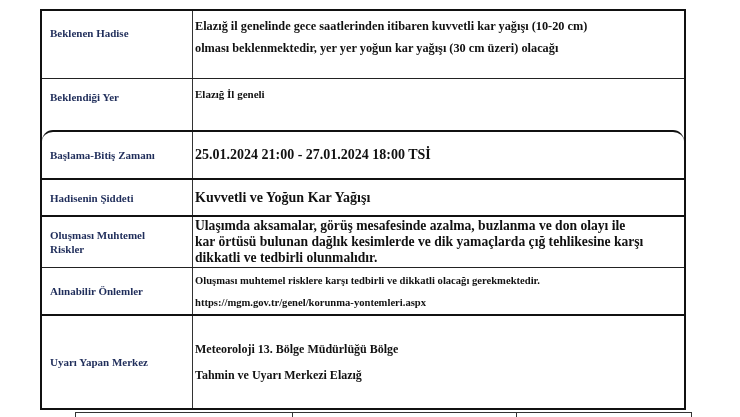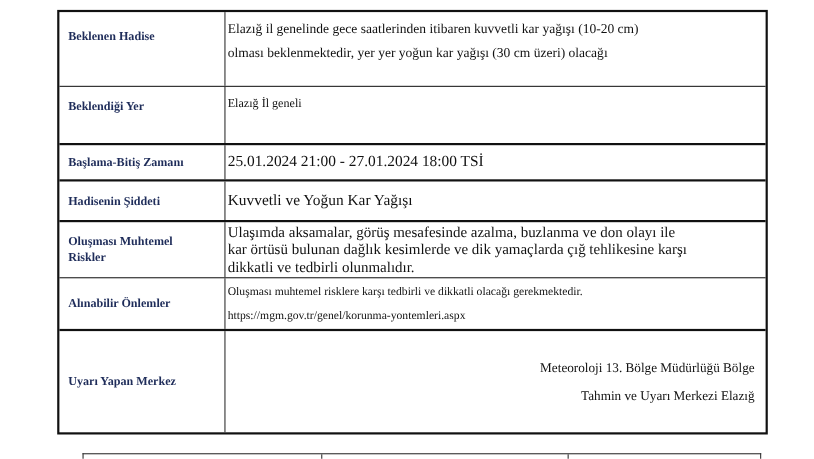--- a/index.html
+++ b/index.html
@@ -1,34 +1,34 @@
 <!DOCTYPE html>
 <html><head>
 <meta charset="utf-8">
 <style>
   html, body { margin:0; padding:0; }
   body { width:740px; height:417px; background:#ffffff; position:relative; overflow:hidden;
          font-family:"Liberation Serif", "DejaVu Serif", serif; }
-  .tbl { position:absolute; left:52px; top:9px; width:646px; border:2px solid #111; box-sizing:border-box; }
+  .tbl { position:absolute; left:40px; top:9px; width:646px; border:2px solid #111; box-sizing:border-box; }
   .row { display:flex; border-top:1px solid #222; box-sizing:border-box; }
   .row:first-child { border-top:none; }
   .row.thick { border-top:2px solid #111; }
   .lbl { width:151px; flex:none; border-right:1px solid #333; box-sizing:border-box;
          color:#1f2d5a; font-weight:bold; font-size:11px; padding:0 0 0 8px; display:flex; }
-  .val { flex:1; color:#111; font-weight:normal; box-sizing:border-box; padding:0 0 0 2px; }
+  .val { flex:1; color:#111; font-weight:bold; box-sizing:border-box; padding:0 0 0 2px; }
   .lbl span { display:block; }
   .r1 { height:67px; } .r1 .lbl { padding-top:16px; }
   .r1 .val { font-size:12.3px; line-height:22px; padding-top:4px; }
   .r2 { height:52px; } .r2 .lbl { padding-top:12px; } .r2 .val { font-size:11px; padding-top:9px; }
-  .r3 { height:33px; } .r3 .lbl { align-items:center; } .r3 .val { font-size:14px; display:flex; align-items:center; }
+  .r3 { height:48px;border-radius:11px; } .r3 .lbl { align-items:center; } .r3 .val { font-size:14px; display:flex; align-items:center; }
   .r4 { height:37px; } .r4 .lbl { align-items:center; } .r4 .val { font-size:14px; display:flex; align-items:center; }
   .r5 { height:52px; } .r5 .lbl { align-items:center; line-height:14px; } .r5 .val { font-size:13.6px; line-height:16px; padding-top:1px; }
   .r6 { height:47px; } .r6 .lbl { align-items:center; } .r6 .val { font-size:10.6px; line-height:22px; padding-top:2px; }
   .r7 { height:94px; } .r7 .lbl { align-items:center; }
-  .r7 .val { font-size:12px; text-align:right; line-height:26px; padding-top:20px; padding-right:10px; }
+  .r7 .val { font-size:12px; text-align:left; line-height:26px; padding-top:20px; padding-right:10px; }
   .tbl2 { position:absolute; left:75px; top:412px; width:617px; height:20px; border:1px solid #333; border-bottom:none; display:flex; box-sizing:border-box; }
   .tbl2 .c { border-right:1px solid #333; box-sizing:border-box; }
   .tbl2 .c:last-child { border-right:none; }
 </style>
 </head>
 <body>
 
 <div class="tbl">
   <div class="row r1">
     <div class="lbl">

